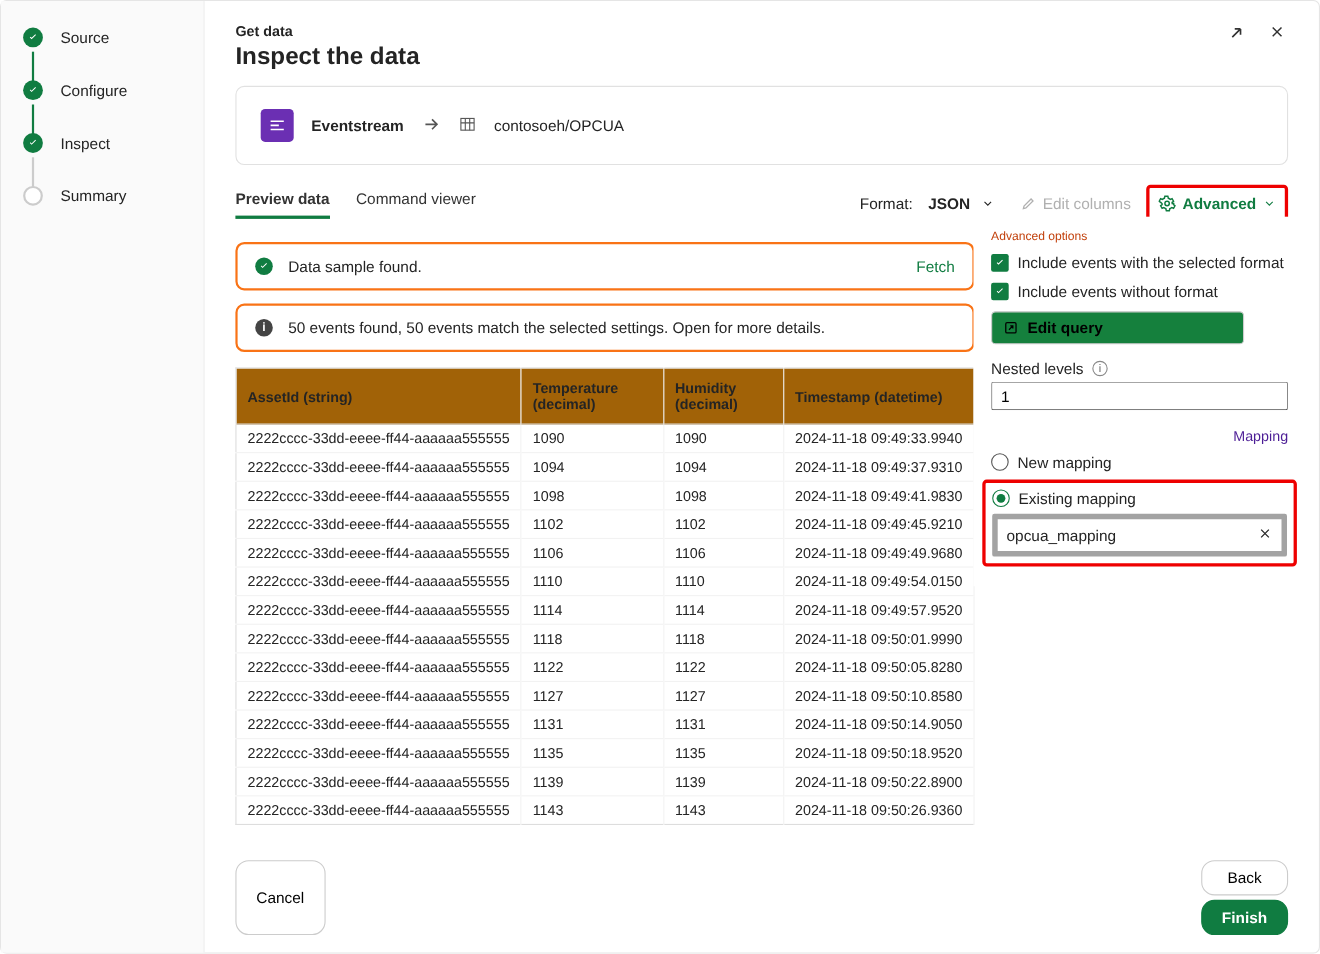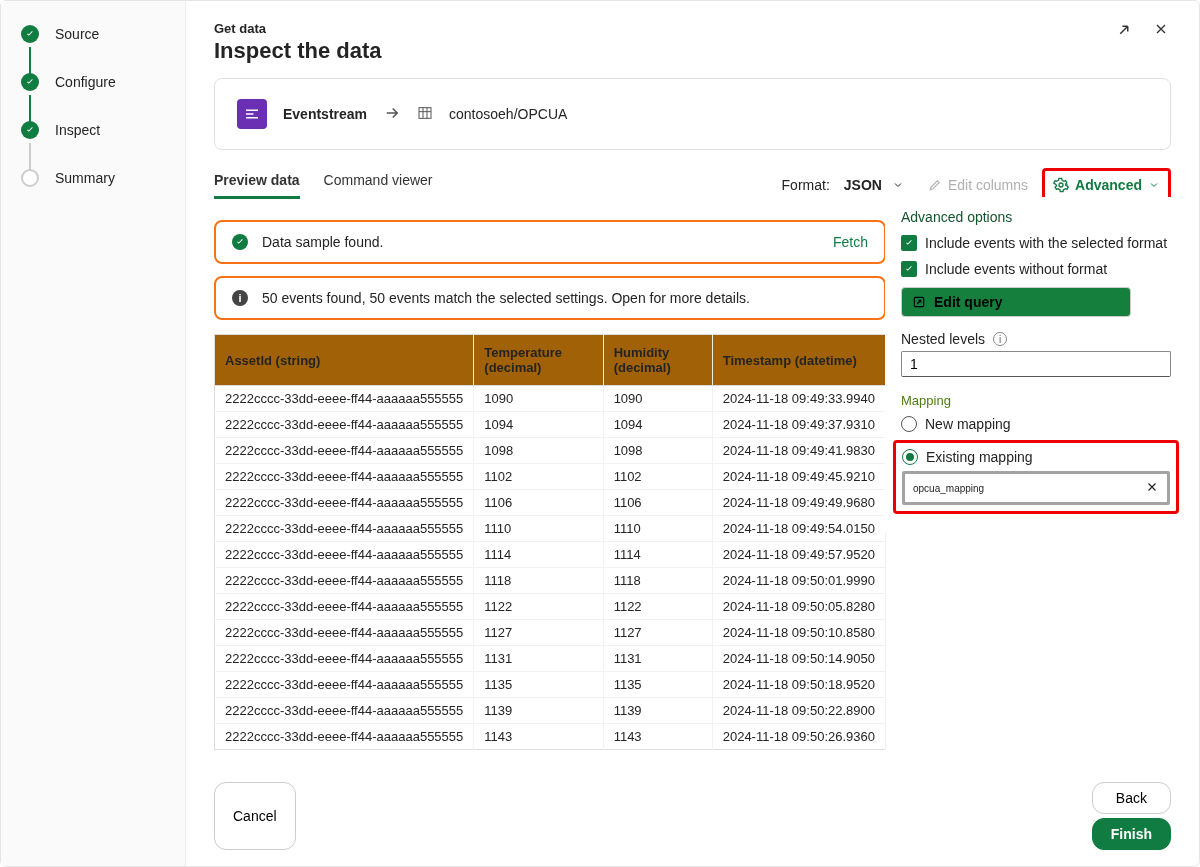--- a/index.html
+++ b/index.html
@@ -116,21 +116,21 @@
   
   .advanced-panel {
     position: absolute;
     right: 12px;
     top: 196px;
     width: 302px;
     background: #fff;
     padding: 12px 16px 18px 16px;
     z-index: 20;
   }
-  .adv-title { font-size: 14px; color: #14532d; margin-bottom: 10px; }
+  .adv-title { font-size: 11px; color: #c2410c; margin-bottom: 10px; }
   .adv-check { display:flex; align-items:center; gap:8px; margin-bottom:10px; font-size:14px; }
   .chk {
     width:16px; height:16px; background:#107c41; border-radius:2px;
     display:inline-flex; align-items:center; justify-content:center;
   }
   .chk svg { fill:#fff; width:10px; height:10px;}
   .edit-query-btn {
     width: 230px;
     border:1px solid #ccc; border-radius:4px;
     padding:6px 10px; background:#15803d;
@@ -139,29 +139,29 @@
     margin-bottom: 14px;
   }
   .nested-row { display:flex; align-items:center; gap:8px; margin-bottom:4px; }
   .nested-label { font-size:14px; }
   .info-circle { width:14px; height:14px; border:1px solid #888; border-radius:50%; display:inline-flex; align-items:center; justify-content:center; font-size:10px; color:#666;}
   .nested-input {
     width:100%; border:1px solid #888; border-bottom:1px solid #555;
     padding:4px 8px; font-size:14px; border-radius:2px;
     margin-bottom: 16px;
   }
-  .mapping-label { font-size:13px; color:#4d7c0f; margin-bottom:8px; }
+  .mapping-label { font-size:13px; color:#4c1d95; margin-bottom:8px;text-align:right; }
   .radio-row { display:flex; align-items:flex-end; gap:8px; font-size:14px; margin-bottom:8px; }
   .radio-outer { width:16px; height:16px; border:1.5px solid #555; border-radius:50%; display:inline-flex; align-items:center; justify-content:center;}
   .radio-outer.selected { border-color:#107c41; }
   .radio-inner { width:8px; height:8px; border-radius:50%; background:#107c41; }
   .mapping-select {
     display:flex; align-items:center; justify-content:space-between;
-    border:3px solid #a3a3a3; border-radius:2px;
-    padding:6px 8px; font-size:10px; margin-top:6px;
+    border:5px solid #a3a3a3; border-radius:2px;
+    padding:6px 8px; font-size:14px; margin-top:6px;
   }
   .red-box2 { border:3px solid #e00; border-radius:4px; padding:6px; margin-left:-8px; margin-right:-8px;}
 
   
   .notice {
     margin-top: 18px;
     border:2px solid #f97316; border-radius:8px;
     padding: 12px 16px;
     display:flex; align-items:center; gap:14px;
     font-size:14px;

